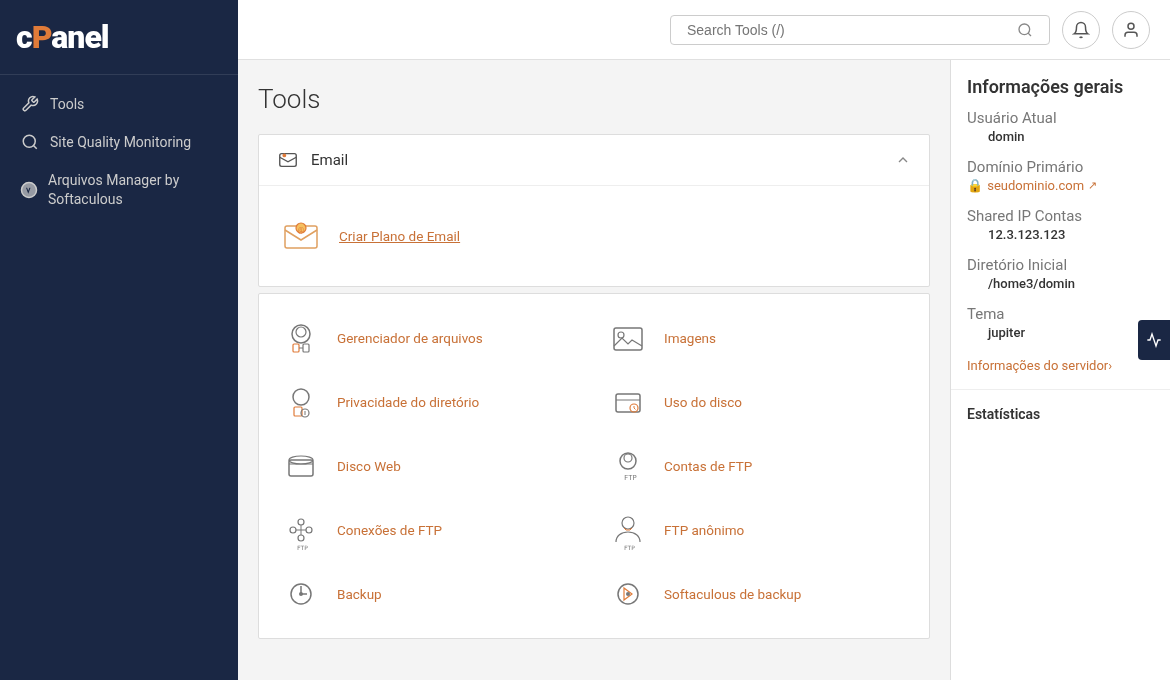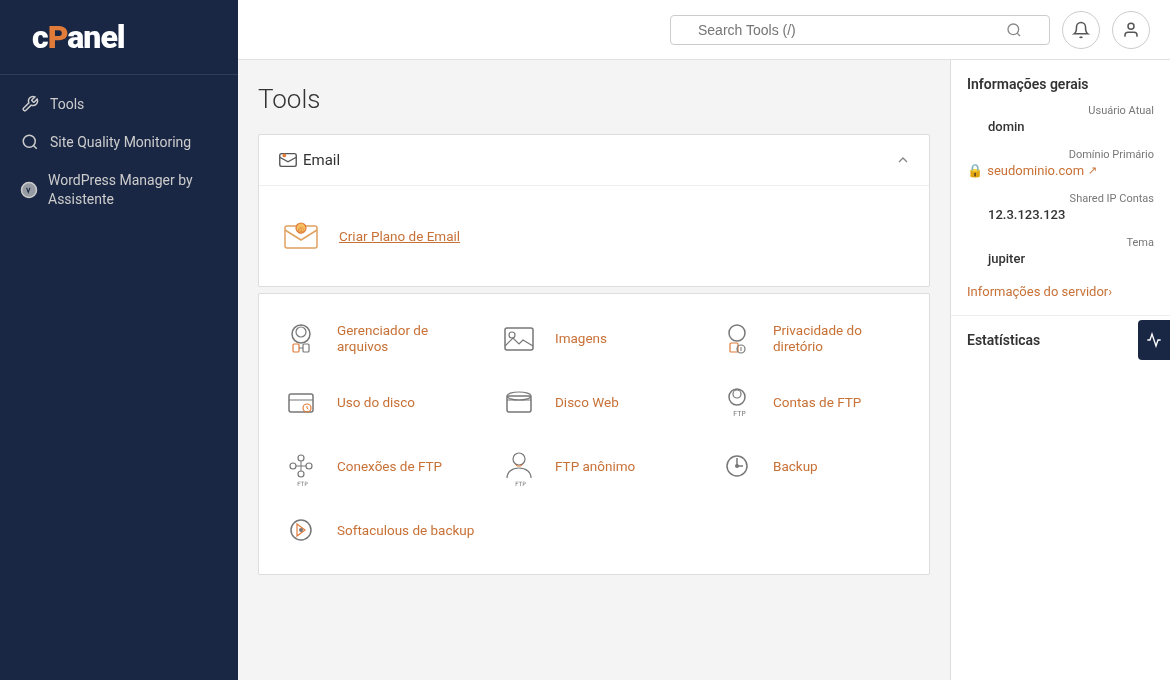--- a/index.html
+++ b/index.html
@@ -9,21 +9,21 @@
     .sidebar {
       width: 238px;
       background: #1a2744;
       color: #fff;
       flex-shrink: 0;
       padding: 0;
       display: flex;
       flex-direction: column;
     }
     .sidebar-logo {
-      padding: 18px 32px;
+      padding: 18px 16px;
       border-bottom: 1px solid rgba(255,255,255,0.1);
     }
     .cpanel-logo {
       font-size: 32px;
       font-weight: 900;
       color: #fff;
       letter-spacing: -1px;
     }
     .cpanel-logo span { color: #e07b39; }
     .sidebar-nav { padding: 10px 0; }
@@ -55,21 +55,21 @@
       align-items: center;
       justify-content: flex-end;
       gap: 12px;
       flex-shrink: 0;
     }
     .search-bar {
       display: flex;
       align-items: center;
       border: 1px solid #ccc;
       border-radius: 4px;
-      padding: 6px 27px;
+      padding: 6px 16px;
       width: 380px;
       background: #fff;
       gap: 8px;
     }
     .search-bar input {
       border: none;
       outline: none;
       font-size: 14px;
       color: #555;
       flex: 1;
@@ -126,40 +126,40 @@
       display: flex;
       align-items: center;
       justify-content: space-between;
       padding: 14px 18px;
       border-bottom: 1px solid #eee;
       cursor: pointer;
     }
     .section-header-left {
       display: flex;
       align-items: center;
-      gap: 4px;
+      gap: 12px;
     }
     .section-title {
       font-size: 15px;
       color: #333;
       font-weight: 400;
     }
     .chevron-up {
       width: 16px;
       height: 16px;
       color: #888;
     }
     .section-body {
       padding: 20px 18px;
     }
 
     
     .tool-grid {
       display: grid;
-      grid-template-columns: 1fr 1fr 1fr;
+      grid-template-columns: 1fr 1fr;
       gap: 16px 20px;
     }
     .tool-item {
       display: flex;
       align-items: center;
       gap: 12px;
       cursor: pointer;
     }
     .tool-icon {
       width: 48px;
@@ -195,33 +195,32 @@
       background: #fff;
       border-left: 1px solid #ddd;
       overflow-y: auto;
       flex-shrink: 0;
     }
     .info-section {
       padding: 16px;
       border-bottom: 1px solid #eee;
     }
     .info-section-title {
-      font-size: 14px;
+      font-size: 18px;
       font-weight: 600;
       color: #333;
       margin-bottom: 12px;
     }
     .info-row {
       margin-bottom: 14px;
     }
     .info-label {
-      font-size: 11px;
+      font-size: 15px;
       color: #777;
       margin-bottom: 2px;
-      text-align: right;
     }
     .info-value {
       font-size: 13px;
       color: #333;
       font-weight: 500;
       margin-left: 21px;
     }
     .info-link {
       font-size: 13px;
       color: #c87137;
@@ -298,21 +297,21 @@
       </div>
       <span class="sidebar-item-text">Site Quality Monitoring</span>
     </div>
     <div class="sidebar-item">
       <div class="icon-wrap">
         <svg width="18" height="18" viewBox="0 0 24 24" fill="currentColor">
           <circle cx="12" cy="12" r="10" fill="none" stroke="currentColor" stroke-width="2"></circle>
           <path d="M12 2C6.48 2 2 6.48 2 12s4.48 10 10 10 10-4.48 10-10S17.52 2 12 2zm-1 15l-3-8h1.5l1.5 4 1.5-4H14l-3 8zm5-8h-1v8h1v-8z" fill="currentColor" opacity="0.7"></path>
         </svg>
       </div>
-      <span class="sidebar-item-text">WordPress Manager by Assistente</span>
+      <span class="sidebar-item-text">Arquivos Manager by Softaculous</span>
     </div>
   </nav>
 </div>
 
 <div class="main-area">
 
   <div class="header">
     <div class="search-bar">
       <input type="text" placeholder="Search Tools (/)" style="">
       <button class="search-icon-btn">
@@ -518,20 +517,24 @@
             <span>seudominio.com</span>
             <span style="font-size:11px;">↗</span>
           </div>
         </div>
 
         <div class="info-row">
           <div class="info-label">Shared IP Contas</div>
           <div class="info-value">12.3.123.123</div>
         </div>
 
+        <div class="info-row">
+          <div class="info-label">Diretório Inicial</div>
+          <div class="info-value">/home3/domin</div>
+        </div>
 
 
         <div class="info-row">
           <div class="info-label">Tema</div>
           <div class="info-value">jupiter</div>
         </div>
 
         <div class="server-info-link">
           <span>Informações do servidor</span>
           <span>›</span>

